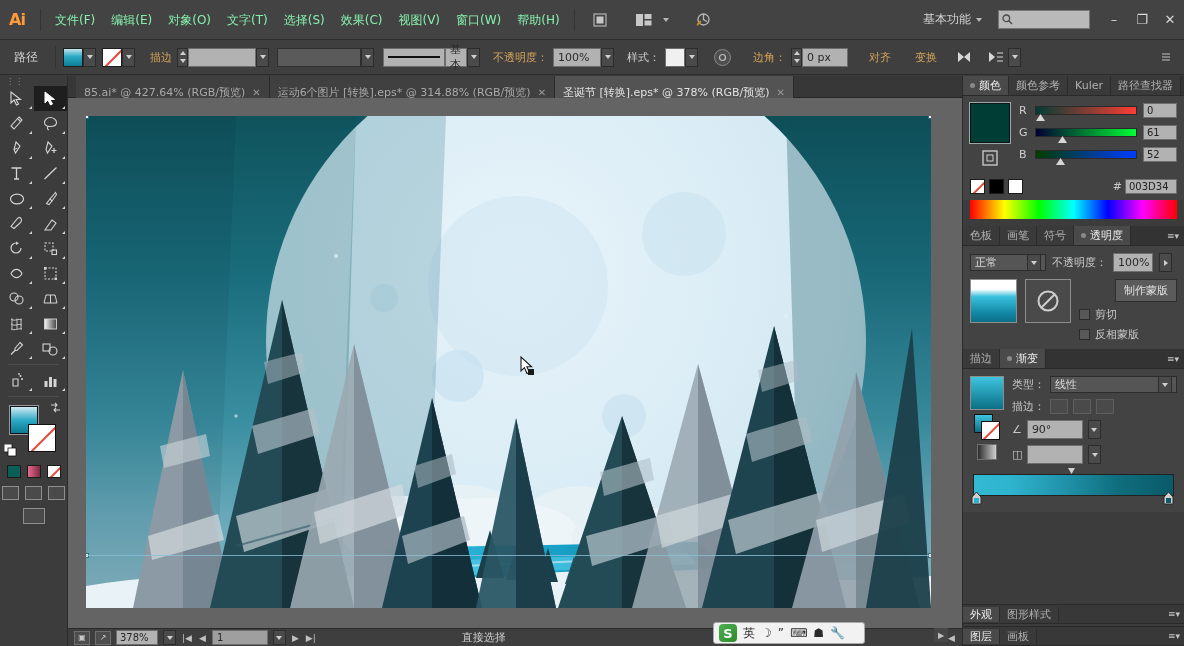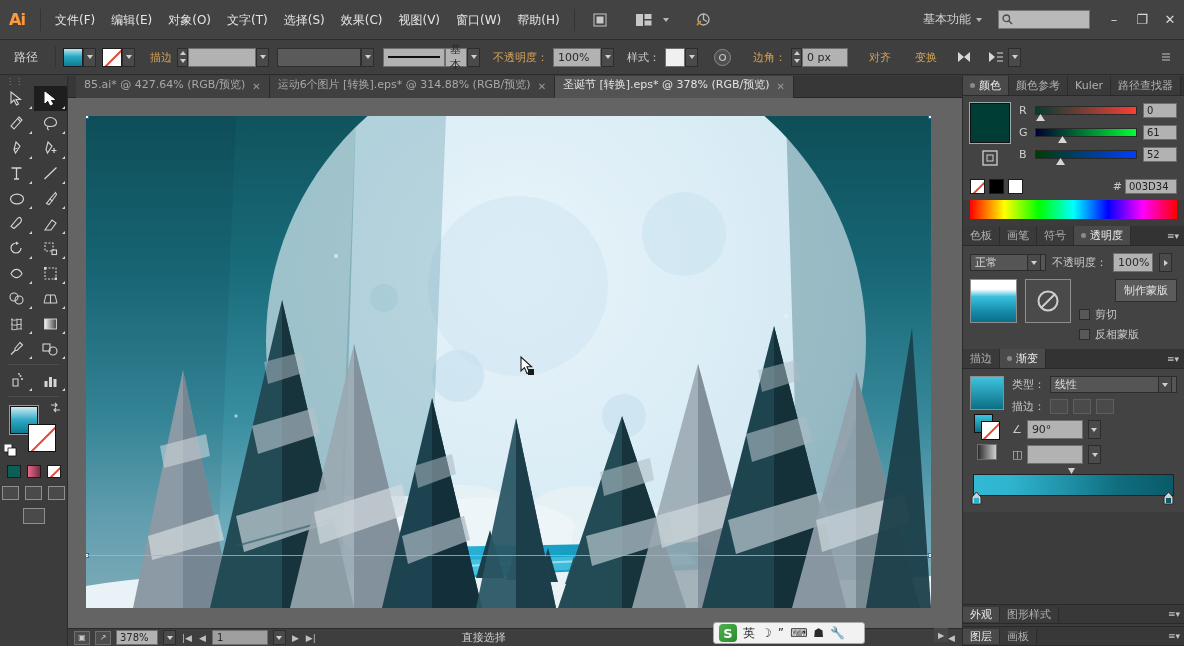--- a/index.html
+++ b/index.html
@@ -17,21 +17,21 @@
     position: absolute; left: 0; top: 0; width: 1184px; height: 40px;
     background: #434343; display: flex; align-items: center;
     border-bottom: 1px solid #2c2c2c;
   }
   .ai-logo {
     width: 34px; height: 40px; display: flex; align-items: center;
     justify-content: center; font-weight: bold; font-size: 16px;
     color: #ff9a3c; letter-spacing: -1px;
   }
   .menu-item {
-    padding: 2px 8px; font-size: 12px; color: #e5e5e5; cursor: default;
+    padding: 2px 8px; font-size: 12px; color: #86efac; cursor: default;
     white-space: nowrap; line-height: 18px;
   }
   .mb-sep { width: 1px; height: 22px; background: #343434; margin: 0 6px; }
   .mb-icon {
     width: 22px; height: 20px; display: flex; align-items: center;
     justify-content: center; color: #c0c0c0; font-size: 12px;
   }
   .mb-icon svg { display: block; }
   .mb-right { margin-left: auto; display: flex; align-items: center; height: 40px; }
   .ws-select {
@@ -102,21 +102,21 @@
   .cb-text-ic { font-size: 11px; color: #d2a258; padding: 0 5px; white-space: nowrap; }
   .cb-right { margin-left: auto; display: flex; align-items: center; padding-right: 6px; }
 
   
   .tabbar {
     position: absolute; left: 68px; top: 76px; width: 894px; height: 22px;
     background: #373737; display: flex; align-items: stretch;
     border-bottom: 1px solid #252525;
   }
   .dtab {
-    display: flex; align-items: flex-end; gap: 7px; padding: 16px 8px;
+    display: flex; align-items: center; gap: 7px; padding: 16px 8px;
     font-size: 11px; color: #a8a8a8; background: #404040;
     border-right: 1px solid #2a2a2a; white-space: nowrap;
   }
   .dtab.active { background: #535353; color: #e2e2e2; }
   .dtab .x { font-size: 10px; color: #9a9a9a; }
   .tab-lead { width: 8px; background: #373737; }
 
   
   .toolbox {
     position: absolute; left: 0; top: 76px; width: 68px; height: 570px;

